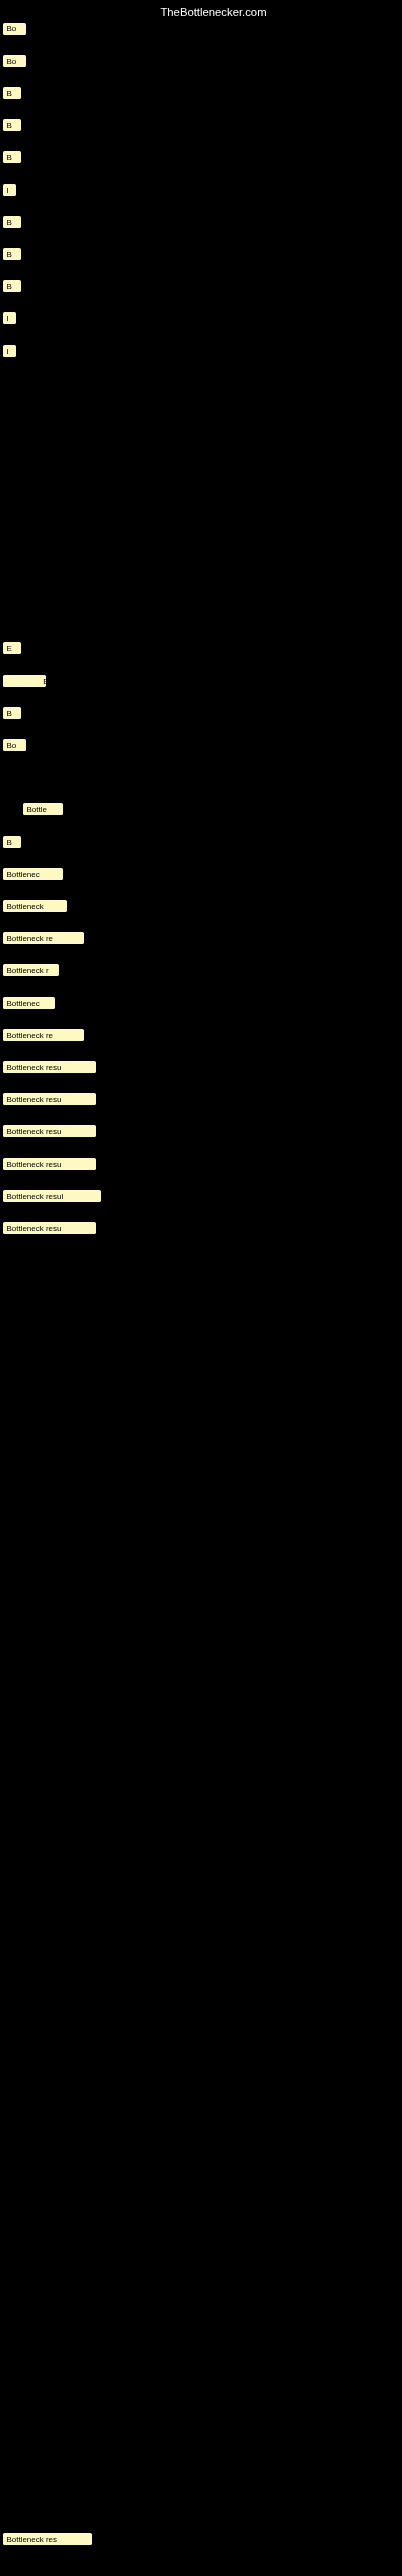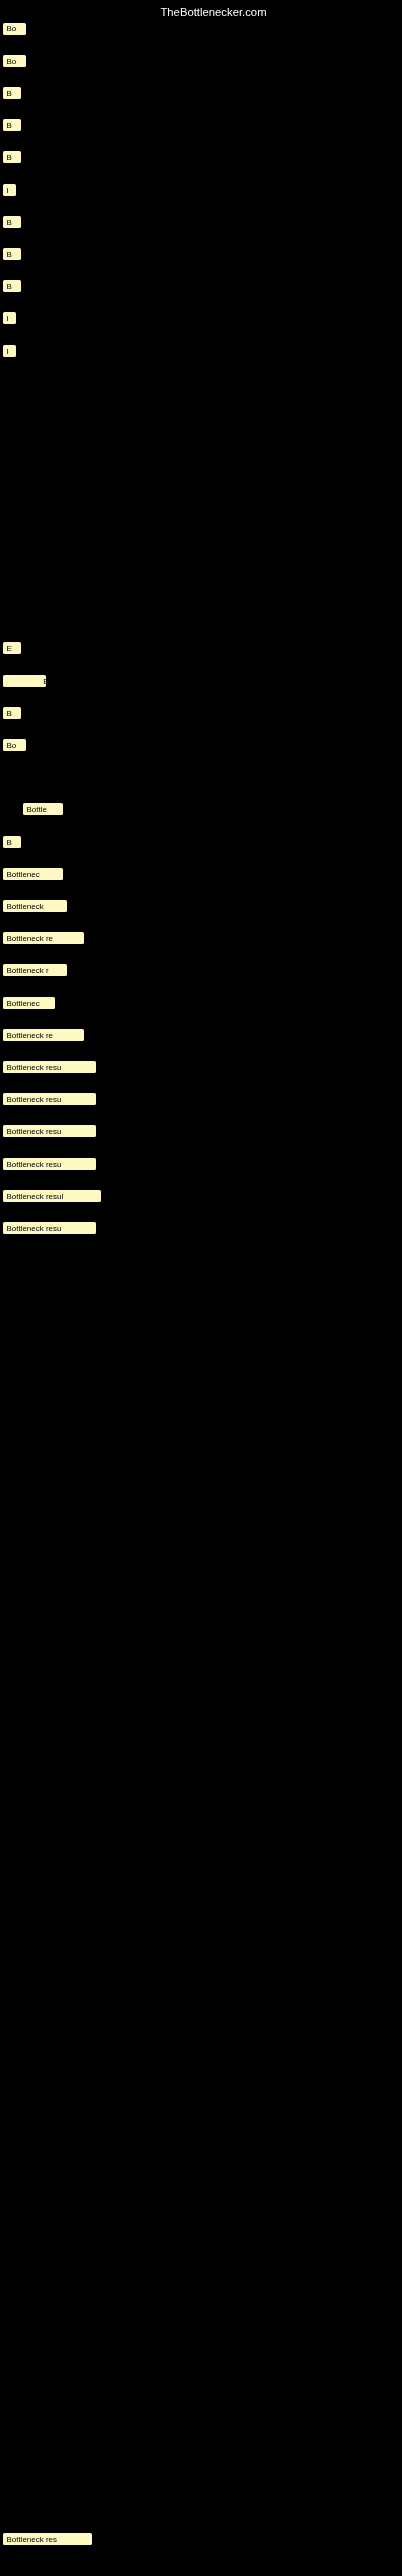--- a/index.html
+++ b/index.html
@@ -56,21 +56,21 @@
 <div class="badge" style="top: 345px; left: 3.2px; width: 13px; max-width: 13px;">I</div>
 <div class="badge" style="top: 642px; left: 3.2px; width: 17.7px; max-width: 17.7px;">E</div>
 <div class="badge" style="top: 675px; left: 3.2px; width: 35px; max-width: 35px; padding-left: 40px;">Bottl</div>
 <div class="badge" style="top: 707px; left: 3.2px; width: 17.7px; max-width: 17.7px;">B</div>
 <div class="badge" style="top: 739px; left: 3.2px; width: 22.5px; max-width: 22.5px;">Bo</div>
 <div class="badge" style="top: 803px; left: 3.2px; width: 40px; max-width: 40px; margin-left: 20px;">Bottle</div>
 <div class="badge" style="top: 836px; left: 3.2px; width: 17.7px; max-width: 17.7px;">B</div>
 <div class="badge" style="top: 868px; left: 3.2px; width: 60px; max-width: 60px;">Bottlenec</div>
 <div class="badge" style="top: 900px; left: 3.2px; width: 64px; max-width: 64px;">Bottleneck</div>
 <div class="badge" style="top: 932px; left: 3.2px; width: 81px; max-width: 81px;">Bottleneck re</div>
-<div class="badge" style="top: 964px; left: 3.2px; width: 64px; max-width: 76px;">Bottleneck r</div>
+<div class="badge" style="top: 964px; left: 3.2px; width: 56px; max-width: 76px;">Bottleneck r</div>
 <div class="badge" style="top: 997px; left: 3.2px; width: 52px; max-width: 52px;">Bottlenec</div>
 <div class="badge" style="top: 1029px; left: 3.2px; width: 81px; max-width: 81px;">Bottleneck re</div>
 <div class="badge" style="top: 1061px; left: 3.2px; width: 93px; max-width: 93px;">Bottleneck resu</div>
 <div class="badge" style="top: 1093px; left: 3.2px; width: 93px; max-width: 93px;">Bottleneck resu</div>
 <div class="badge" style="top: 1125px; left: 3.2px; width: 93px; max-width: 93px;">Bottleneck resu</div>
 <div class="badge" style="top: 1158px; left: 3.2px; width: 93px; max-width: 93px;">Bottleneck resu</div>
 <div class="badge" style="top: 1190px; left: 3.2px; width: 98px; max-width: 98px;">Bottleneck resul</div>
 <div class="badge" style="top: 1222px; left: 3.2px; width: 93px; max-width: 93px;">Bottleneck resu</div>
 <div class="badge" style="top: 2533px; left: 3.2px; width: 106px; max-width: 89px;">Bottleneck res</div>
 

